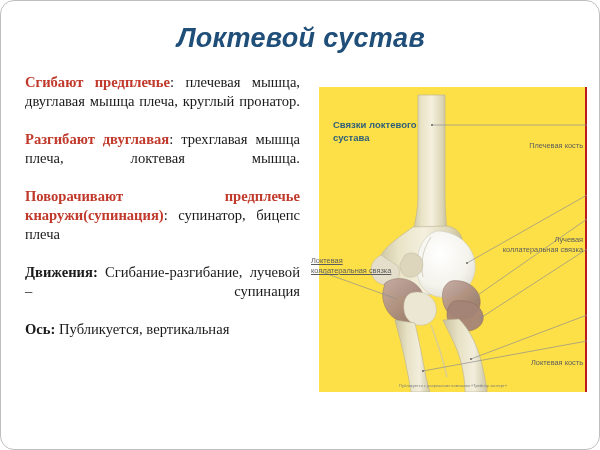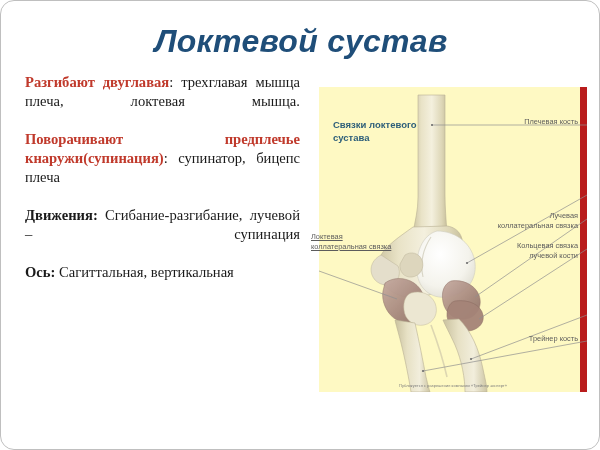--- a/index.html
+++ b/index.html
@@ -26,21 +26,21 @@
   
   .title {
     position: absolute;
     left: 0;
     top: 22px;
     width: 600px;
     text-align: center;
     font-family: "Liberation Sans", "DejaVu Sans", sans-serif;
     font-style: italic;
     font-weight: bold;
-    font-size: 32px;
+    font-size: 27px;
     letter-spacing: 0.3px;
     color: #1f4e79;
   }
 
   
   .textcol {
     position: absolute;
     left: 24px;
     top: 72px;
     width: 275px;
@@ -74,22 +74,22 @@
     text-align: left;
   }
 
   
   .illus {
     position: absolute;
     left: 318px;
     top: 86px;
     width: 268px;
     height: 305px;
-    background: #fef9c3;
-    border-right: 7px solid #b91c1c;
+    background: #fde047;
+    border-right: 2px solid #b91c1c;
     box-sizing: border-box;
   }
 
   .illus-caption {
     position: absolute;
     left: 14px;
     top: 32px;
     width: 120px;
     font-family: "Liberation Sans", "DejaVu Sans", sans-serif;
     font-size: 9.5px;
@@ -111,44 +111,46 @@
   }
 
   
   .lbl {
     position: absolute;
     font-family: "Liberation Sans", "DejaVu Sans", sans-serif;
     font-size: 7.4px;
     line-height: 1.35;
     color: #5c5c5c;
     white-space: pre-line;
+    margin-top: 24px;
   }
   .lbl-right { text-align: right; }
   .lbl-left  { text-align: left; }
 
   svg.bone { position: absolute; left: 0; top: 0; }
 </style>
 </head>
 <body>
 
 <div class="slide">
 
   <div class="title">Локтевой сустав</div>
 
   <div class="textcol">
 
+    <div class="para"><span class="hdr-red">Сгибают предплечье</span><span class="body-txt">: </span><span class="body-txt">плечевая мышца, двуглавая мышца плеча, круглый пронатор.</span></div>
 
     <div class="para"><span class="hdr-red">Разгибают двуглавая</span><span class="body-txt">: </span><span class="body-txt">трехглавая мышца плеча, локтевая мышца.</span></div>
 
 
     <div class="para"><span class="hdr-red">Поворачивают предплечье кнаружи(супинация)</span><span class="body-txt">: </span><span class="body-txt">супинатор, бицепс плеча</span></div>
 
     <div class="para"><span class="hdr-black">Движения:</span><span class="body-txt"> </span><span class="body-txt">Сгибание-разгибание, лучевой – супинация</span></div>
 
-    <div class="noj"><span class="hdr-black">Ось:</span><span class="body-txt"> </span><span class="body-txt">Сагиттальная, вертикальная</span></div>
+    <div class="noj"><span class="hdr-black">Ось:</span><span class="body-txt"> </span><span class="body-txt">Публикуется, вертикальная</span></div>
 
   </div>
 
   <div class="illus">
 
     <svg class="bone" width="268" height="305" viewBox="0 0 268 305">
       <defs>
         <linearGradient id="gBone" x1="0" y1="0" x2="1" y2="0">
           <stop offset="0%" stop-color="#cdc5a2"></stop>
           <stop offset="25%" stop-color="#e9e3c7"></stop>
@@ -227,25 +229,23 @@
     </svg>
 
     <div class="illus-caption">Связки локтевого сустава</div>
 
     <div class="lbl lbl-right" style="right:2px; top:30px;  width:110px;">Плечевая кость</div>
 
 
     <div class="lbl lbl-right" style="right:2px; top:124px; width:120px;">Лучевая
 коллатеральная связка</div>
 
-    <div class="lbl lbl-right" style="right:2px; top:154px; width:120px;">Кольцевая связка
-лучевой кости</div>
-
-
-    <div class="lbl lbl-right" style="right:2px; top:247px; width:110px;">Трейнер кость</div>
+
+
+    <div class="lbl lbl-right" style="right:2px; top:247px; width:110px;">Локтевая кость</div>
 
     <div class="lbl lbl-left" style="left:-8px; top:145px; width:105px;text-decoration:underline;">Локтевая
 коллатеральная связка</div>
 
     <div class="credit">Публикуется с разрешения компании «Трейнер эксперт»</div>
 
   </div>
 
 </div>
 

